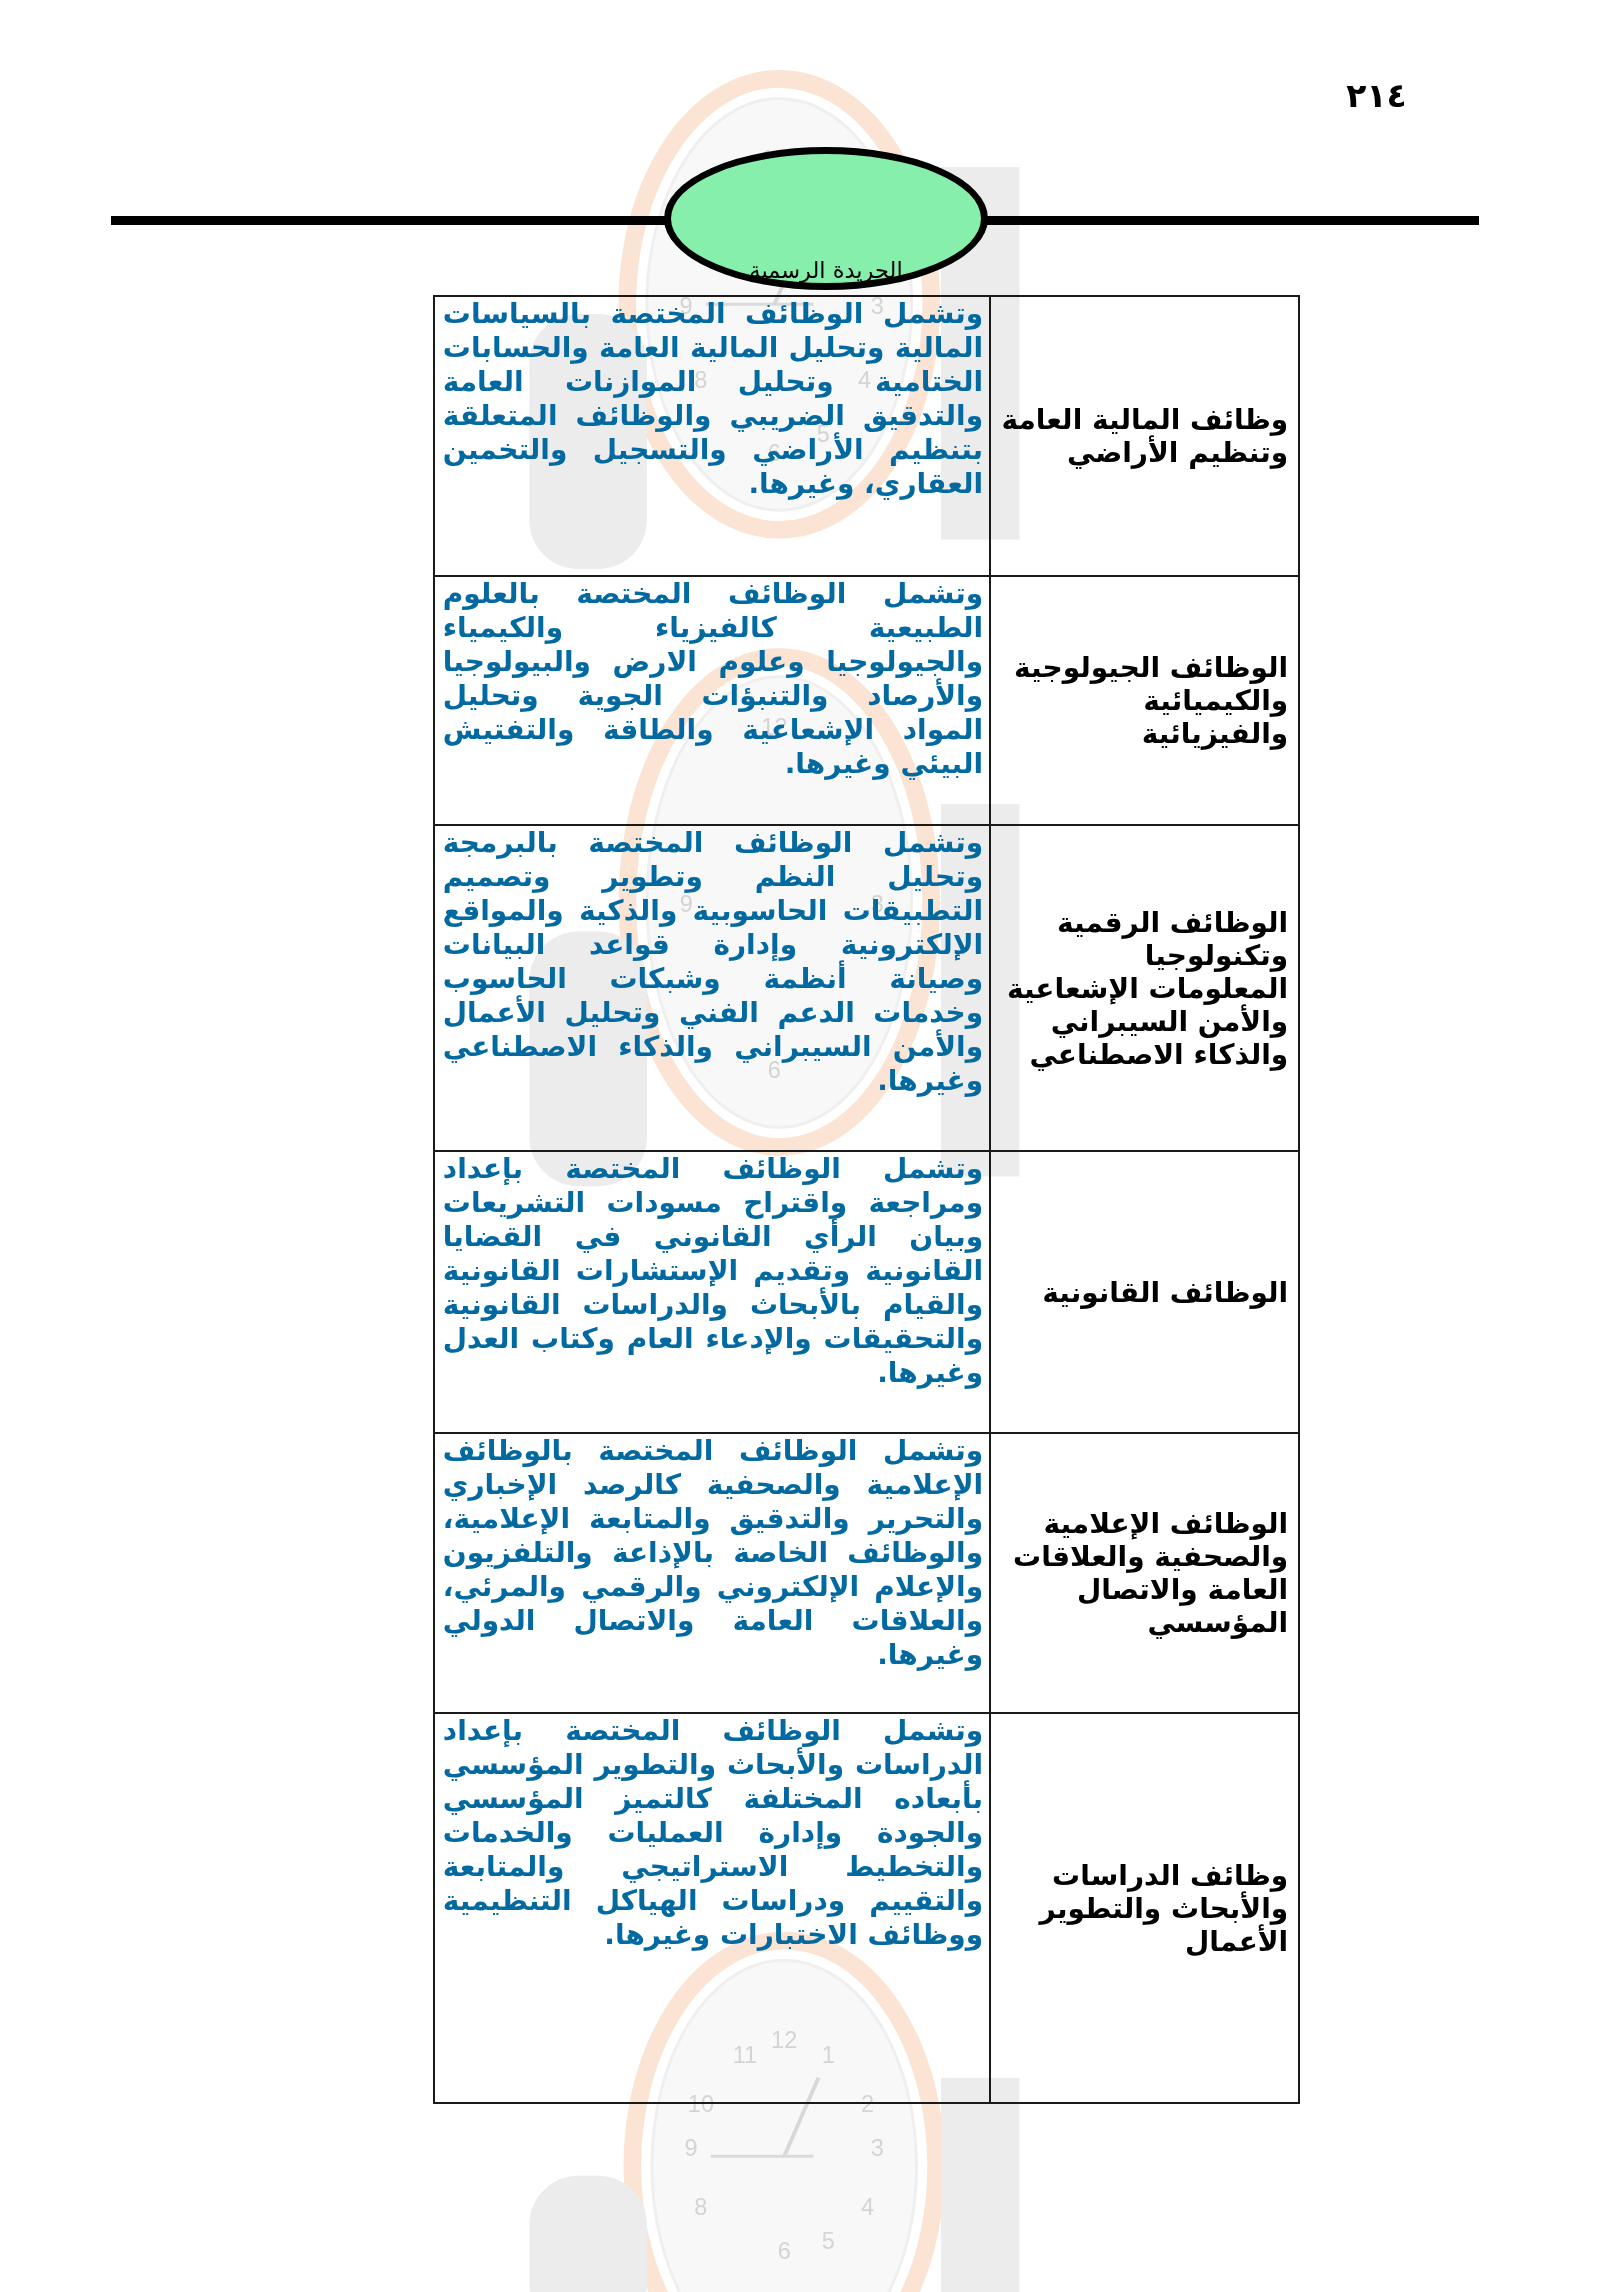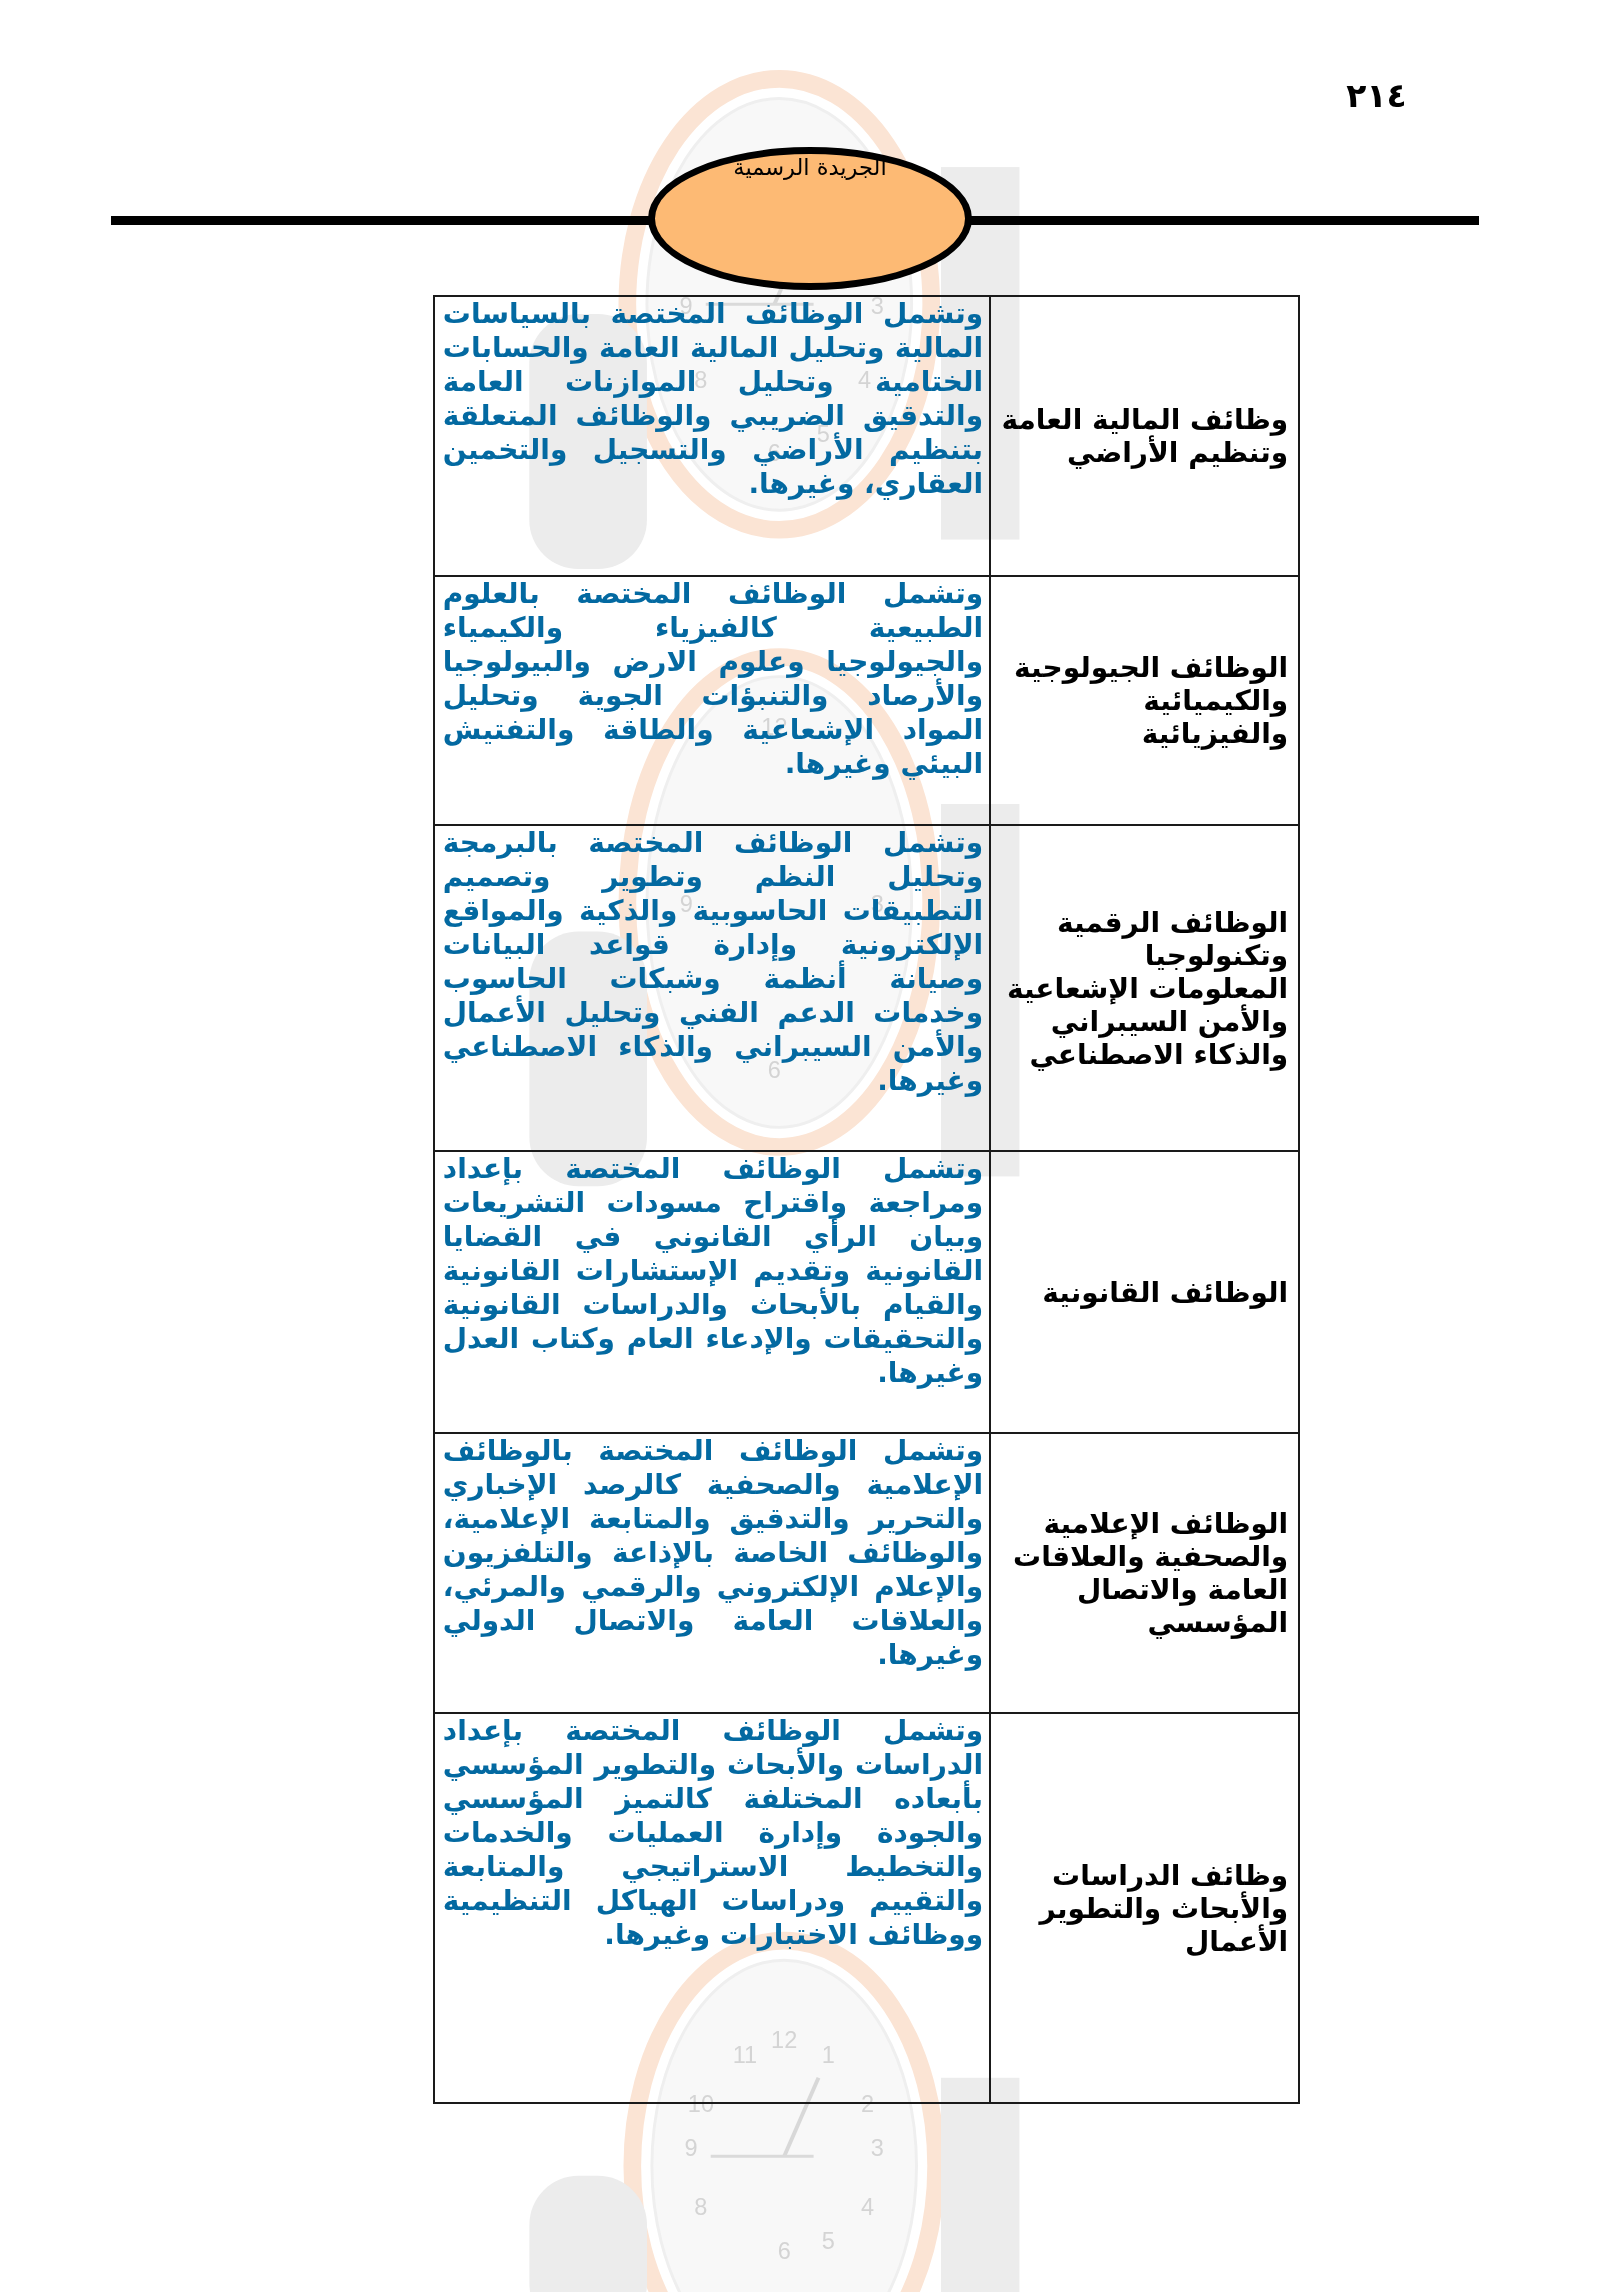--- a/index.html
+++ b/index.html
@@ -43,29 +43,29 @@
     position: absolute;
     top: 216px;
     left: 111px;
     width: 1368px;
     height: 8.8px;
     background: #000;
     z-index: 1;
   }
   .oval {
     position: absolute;
-    left: 648px;
+    left: 664px;
     top: 147px;
     width: 310px;
     height: 129px;
     border: 7.8px solid #000;
     border-radius: 50%;
-    background: #fdba74;
+    background: #86efac;
     display: flex;
-    align-items: flex-start;
+    align-items: flex-end;
     justify-content: center;
     z-index: 2;
   }
   .oval-title {
     font-family: "DejaVu Sans", sans-serif;
     font-size: 22.5px;
     font-weight: normal;
     direction: rtl;
   }
 

